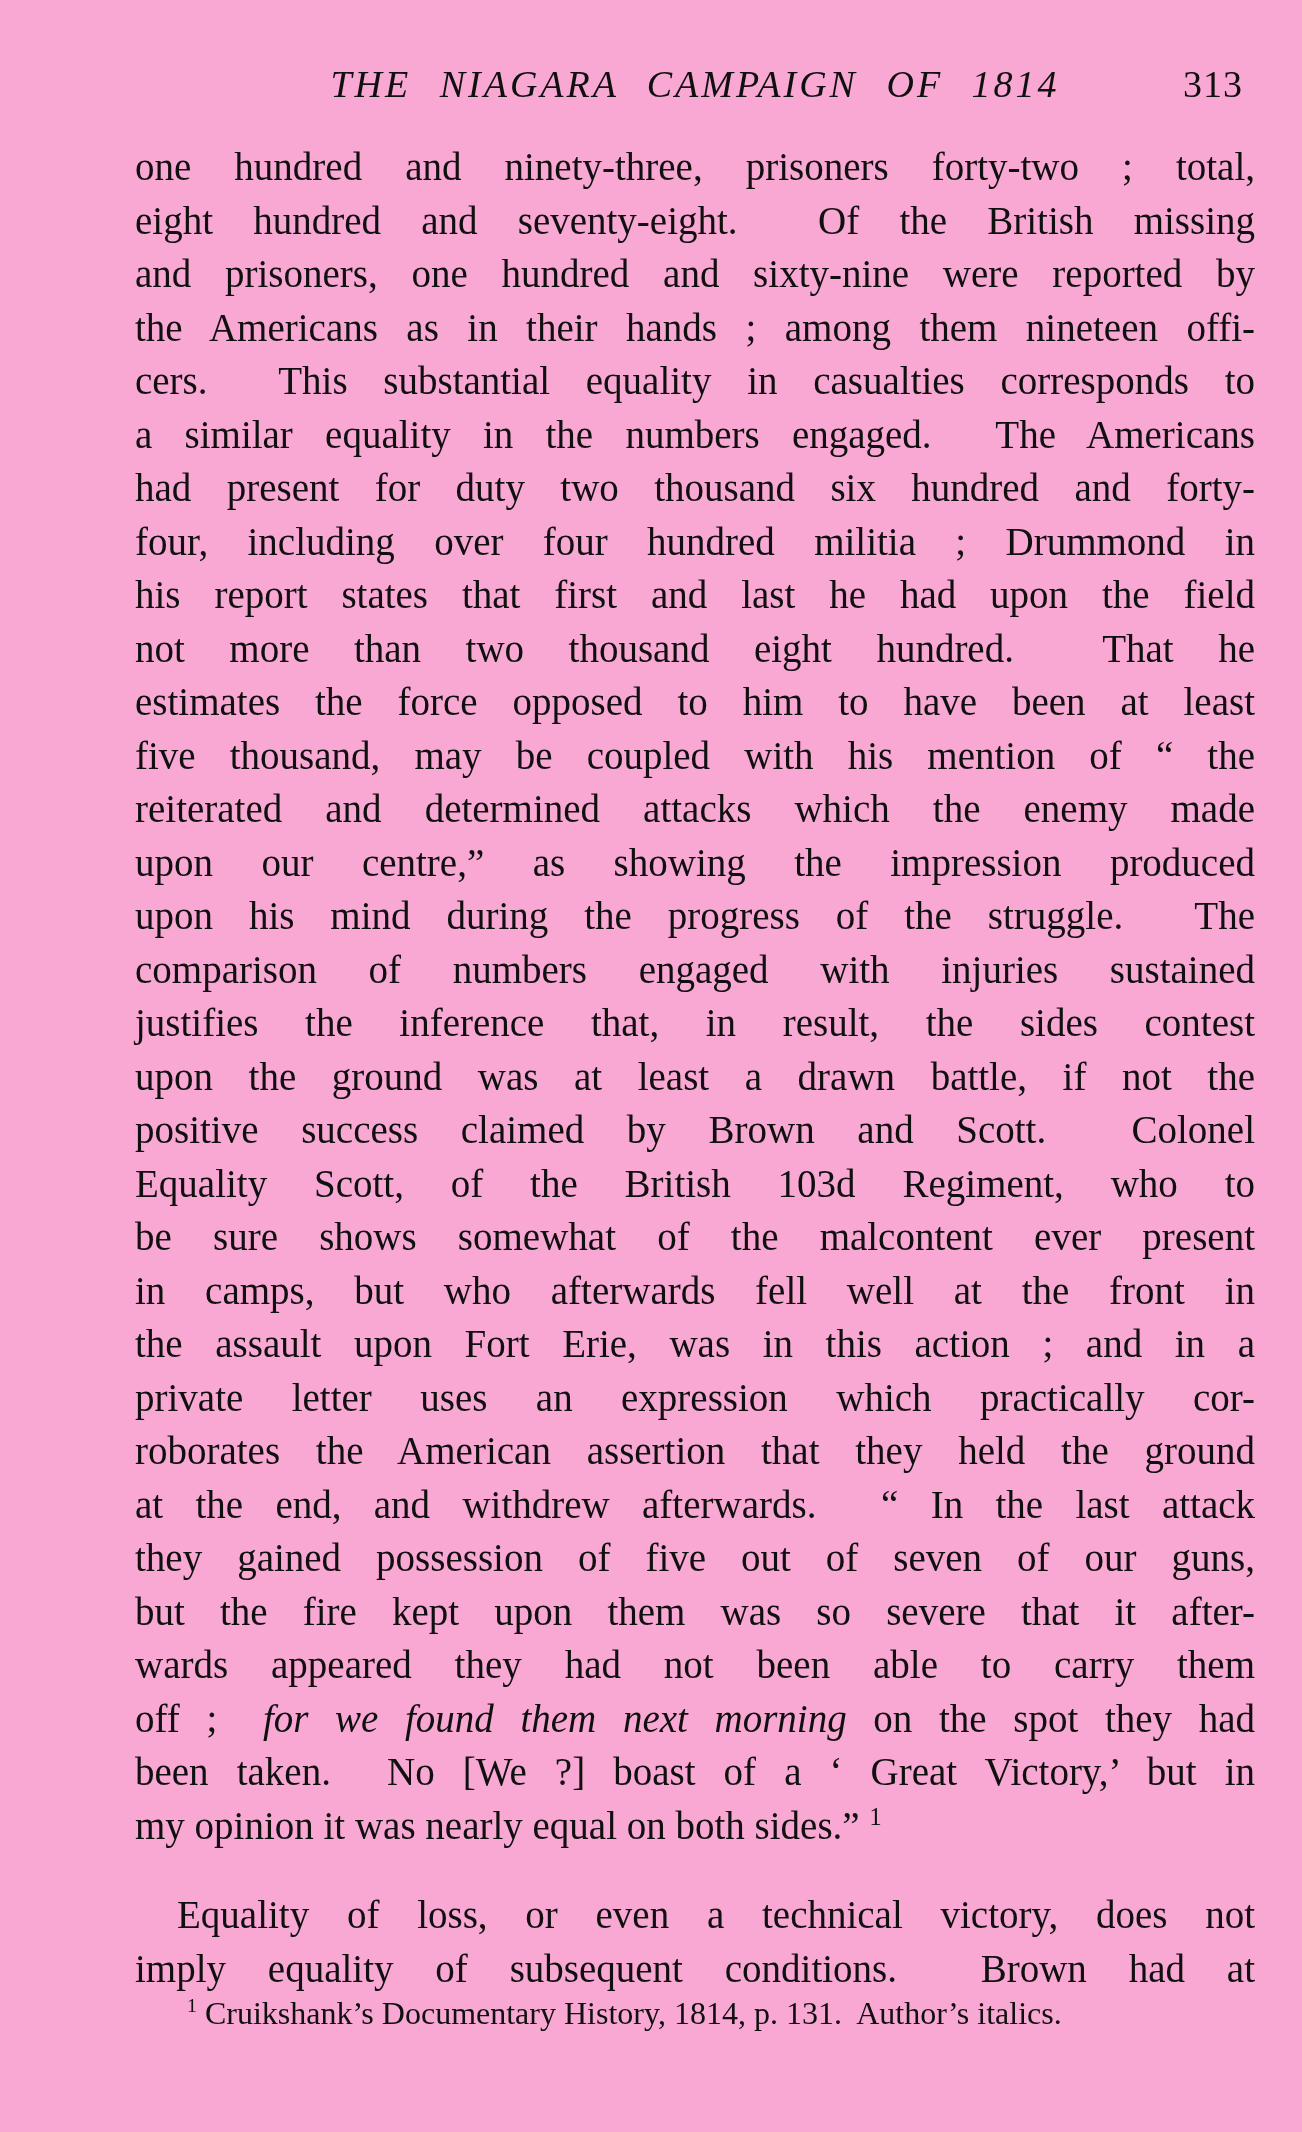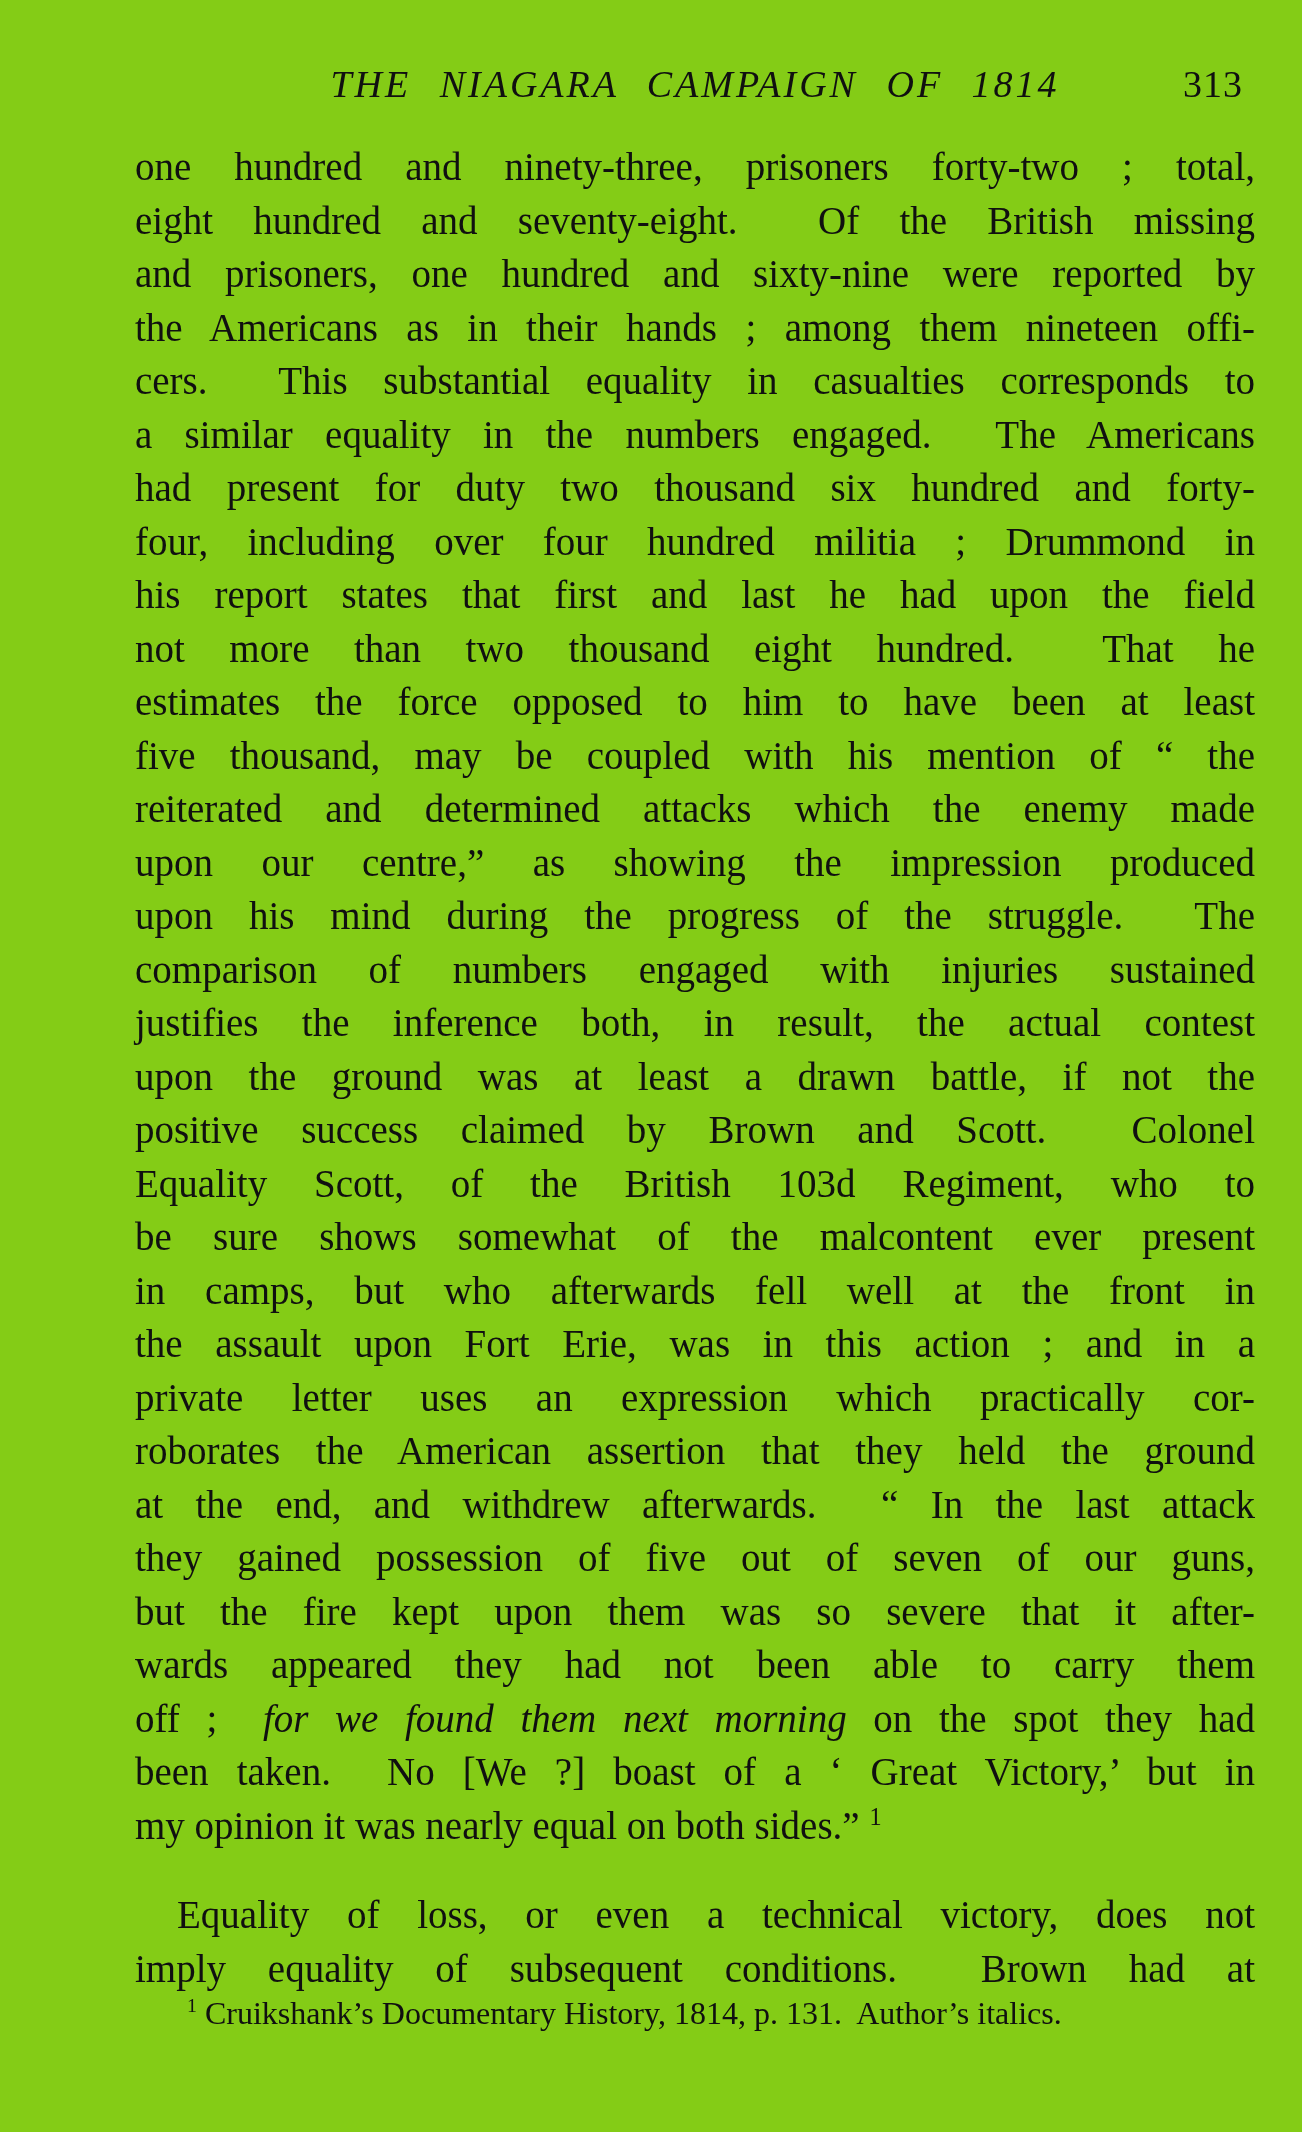--- a/index.html
+++ b/index.html
@@ -11,21 +11,21 @@
     height: 2132px;
     background: #ffffff;
     font-family: "Liberation Serif", "DejaVu Serif", serif;
     color: #101010;
     overflow: hidden;
   }
   .page {
     position: relative;
     width: 1302px;
     height: 2132px;
-    background: #84cc16;
+    background: #f9a8d4;
   }
   .running-header {
     position: absolute;
     top: 62px;
     left: 135px;
     width: 1120px;
     height: 50px;
   }
   .running-title {
     position: absolute;
@@ -107,21 +107,21 @@
       <div class="line j"><span>had present for duty two thousand six hundred and forty-</span></div>
       <div class="line j"><span>four, including over four hundred militia ; Drummond in</span></div>
       <div class="line j"><span>his report states that first and last he had upon the field</span></div>
       <div class="line j"><span>not more than two thousand eight hundred.&nbsp; That he</span></div>
       <div class="line j"><span>estimates the force opposed to him to have been at least</span></div>
       <div class="line j"><span>five thousand, may be coupled with his mention of “ the</span></div>
       <div class="line j"><span>reiterated and determined attacks which the enemy made</span></div>
       <div class="line j"><span>upon our centre,” as showing the impression produced</span></div>
       <div class="line j"><span>upon his mind during the progress of the struggle.&nbsp; The</span></div>
       <div class="line j"><span>comparison of numbers engaged with injuries sustained</span></div>
-      <div class="line j"><span>justifies the inference both, in result, the actual contest</span></div>
+      <div class="line j"><span>justifies the inference that, in result, the sides contest</span></div>
       <div class="line j"><span>upon the ground was at least a drawn battle, if not the</span></div>
       <div class="line j"><span>positive success claimed by Brown and Scott.&nbsp; Colonel</span></div>
       <div class="line j"><span>Equality Scott, of the British 103d Regiment, who to</span></div>
       <div class="line j"><span>be sure shows somewhat of the malcontent ever present</span></div>
       <div class="line j"><span>in camps, but who afterwards fell well at the front in</span></div>
       <div class="line j"><span>the assault upon Fort Erie, was in this action ; and in a</span></div>
       <div class="line j"><span>private letter uses an expression which practically cor-</span></div>
       <div class="line j"><span>roborates the American assertion that they held the ground</span></div>
       <div class="line j"><span>at the end, and withdrew afterwards.&nbsp; “ In the last attack</span></div>
       <div class="line j"><span>they gained possession of five out of seven of our guns,</span></div>

